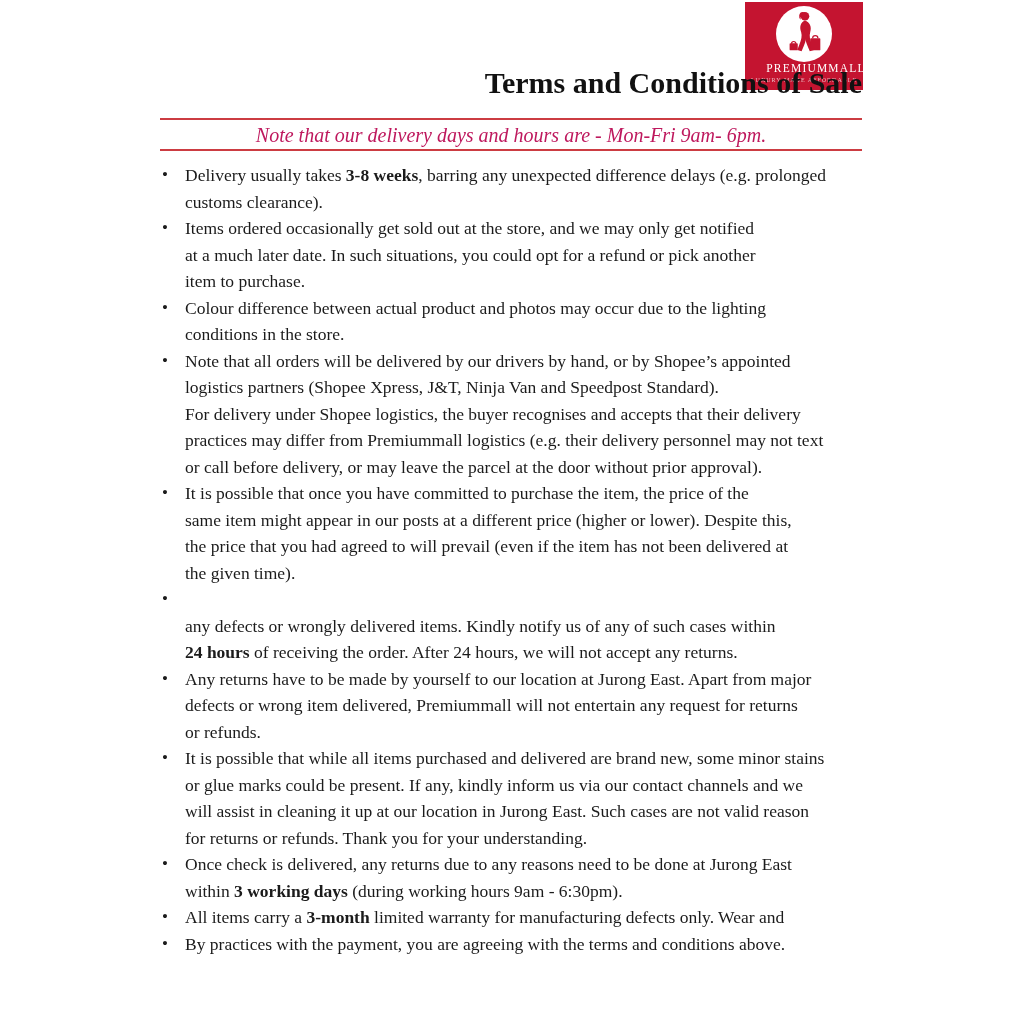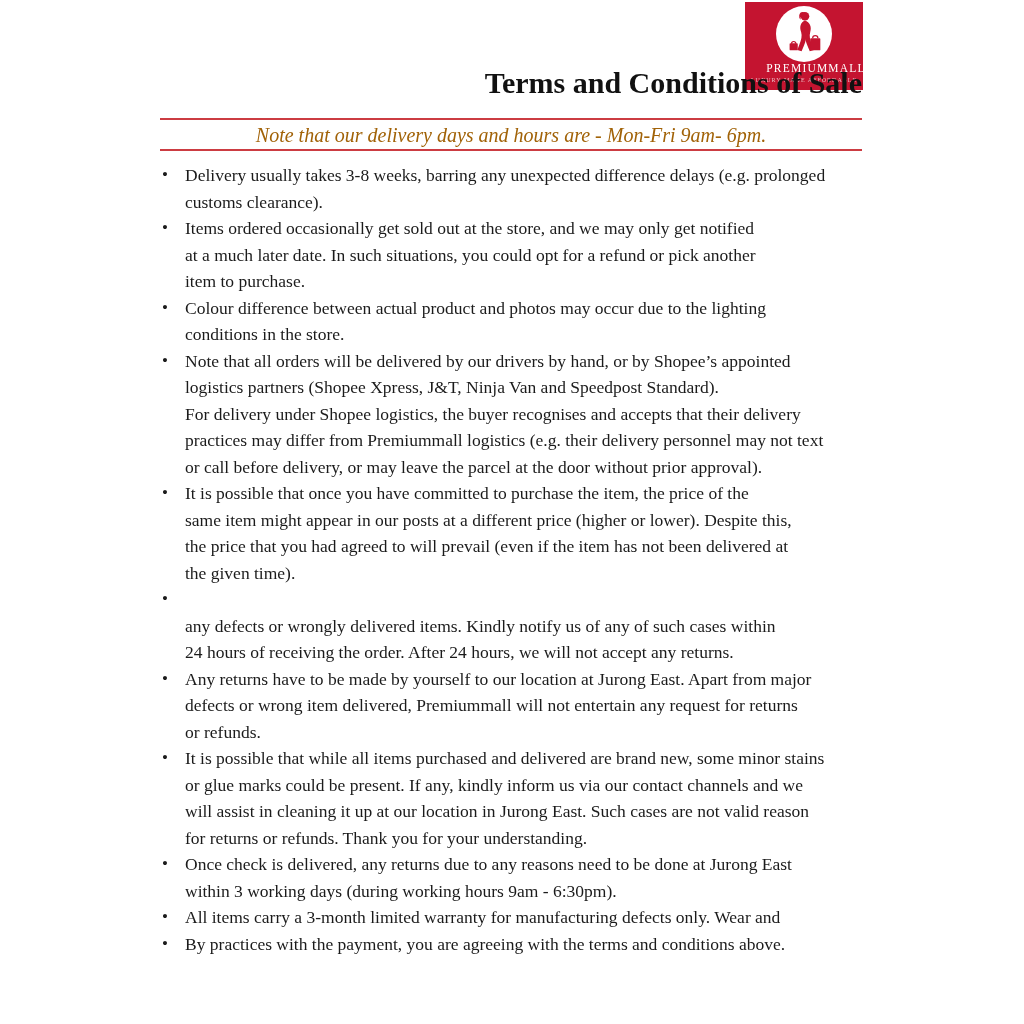--- a/index.html
+++ b/index.html
@@ -26,33 +26,33 @@
   }
   .title {
     position:absolute; left:160px; top:66px; width:702px; margin:0;
     text-align:right; font-size:30px; font-weight:bold; color:#111111;
   }
   .rule { position:absolute; left:160px; width:702px; height:2px; background:#cc3c42; }
   .rule-top { top:118px; }
   .rule-bottom { top:149px; }
   .note {
     position:absolute; left:160px; top:123px; width:702px; text-align:center;
-    font-style:italic; font-size:20px; color:#a16207; line-height:24px;
+    font-style:italic; font-size:20px; color:#be185d; line-height:24px;
   }
   ul.terms {
     position:absolute; left:185px; top:162px; width:710px;
     margin:0; padding:0; list-style:none;
     font-size:17.5px; line-height:26.5px; color:#1b1b1b;
   }
   ul.terms li { position:relative; }
   ul.terms li::before {
     content:"\2022"; position:absolute; left:-23px; top:0;
     font-size:17px; color:#1b1b1b;
   }
-  .b { font-weight:normal; }
+  .b { font-weight:bold; }
 </style>
 </head>
 <body>
 
 <div class="logo">
   <div class="logo-circle">
     <svg viewBox="0 0 100 110" aria-hidden="true">
       <g fill="#c41430">
         <circle cx="52" cy="16" r="9"></circle>
         <path d="M52 8 q-10 -4 -12 6 q-1 6 3 9 q-2 -8 9 -15 z"></path>

